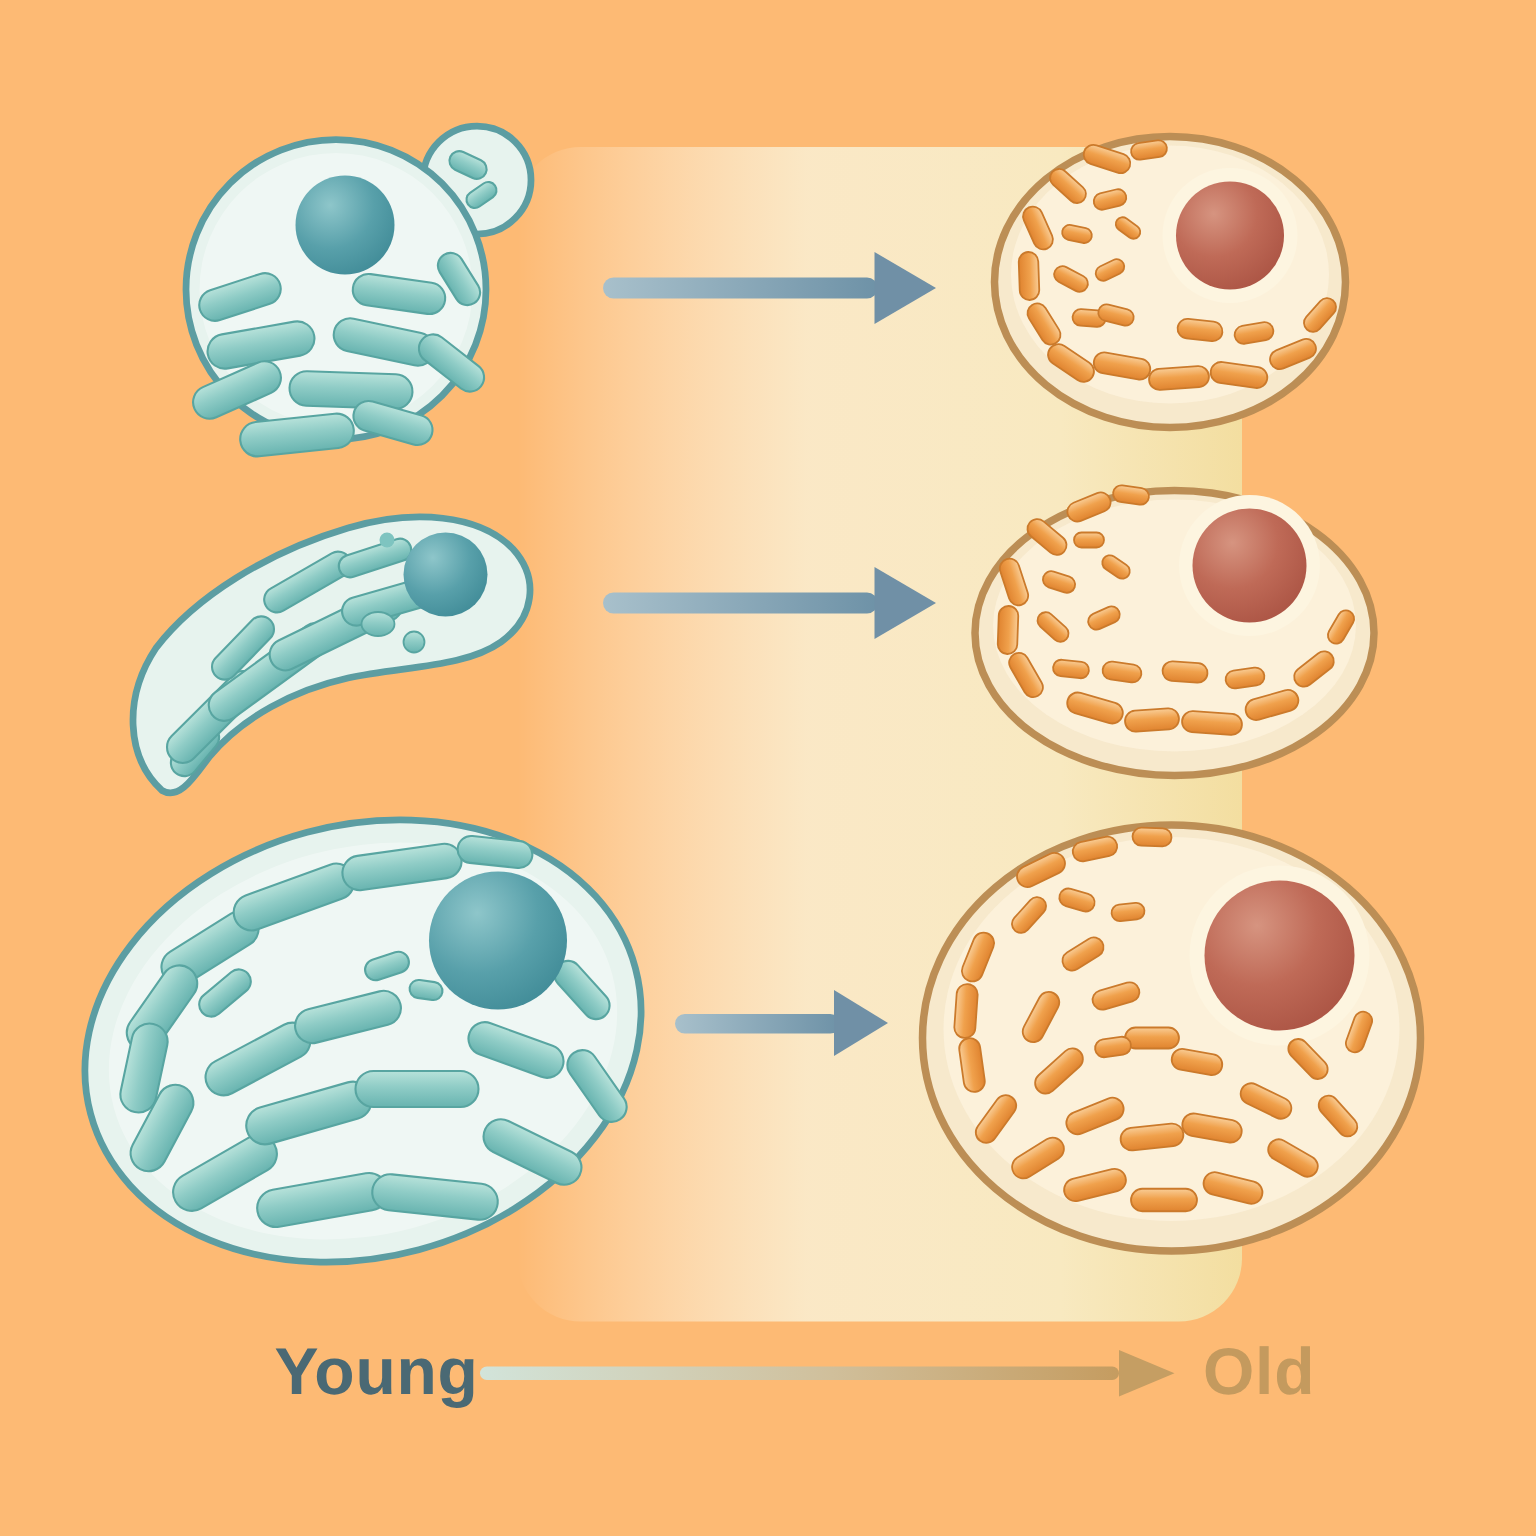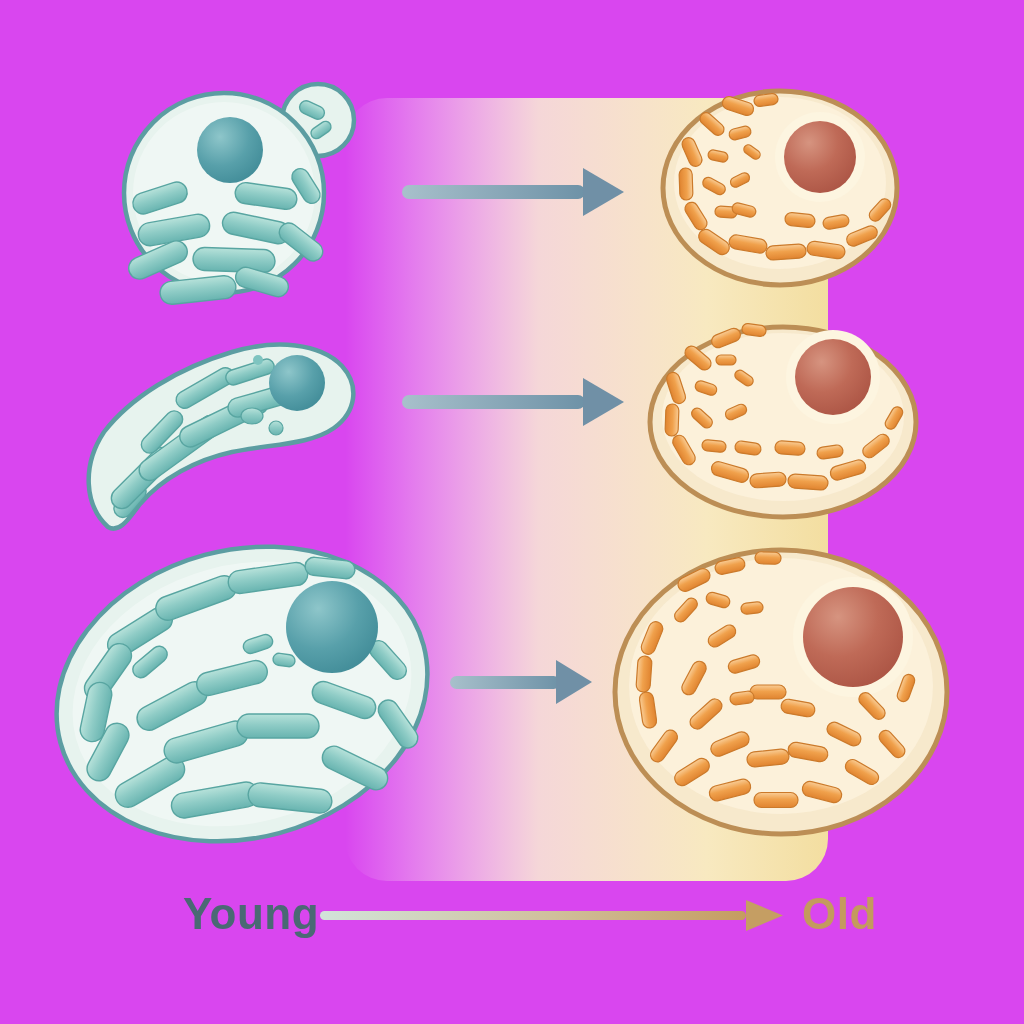--- a/index.html
+++ b/index.html
@@ -1,17 +1,17 @@
 <!DOCTYPE html>
 <html><head>
 <meta charset="utf-8">
 <style>
   html,body{margin:0;padding:0;background:#ffffff;}
   .stage{
-    position:relative;width:1024px;height:1024px;background:#d946ef;overflow:hidden;
+    position:relative;width:1024px;height:1024px;background:#fdba74;overflow:hidden;
     font-family:"Liberation Sans",sans-serif;
   }
   svg{display:block;}
   .cap-t{fill:url(#gradCapT);stroke:#58a5a1;stroke-width:1.4;}
   .cap-o{fill:url(#gradCapO);stroke:#cb7a2b;stroke-width:1.2;}
   .cell-young-body{stroke:#5c9da2;stroke-width:4.5;}
   .cell-old-body{stroke:#bc8e55;stroke-width:5;}
   .label{font-size:44px;font-weight:600;letter-spacing:0.5px;}
 </style>
 </head>

